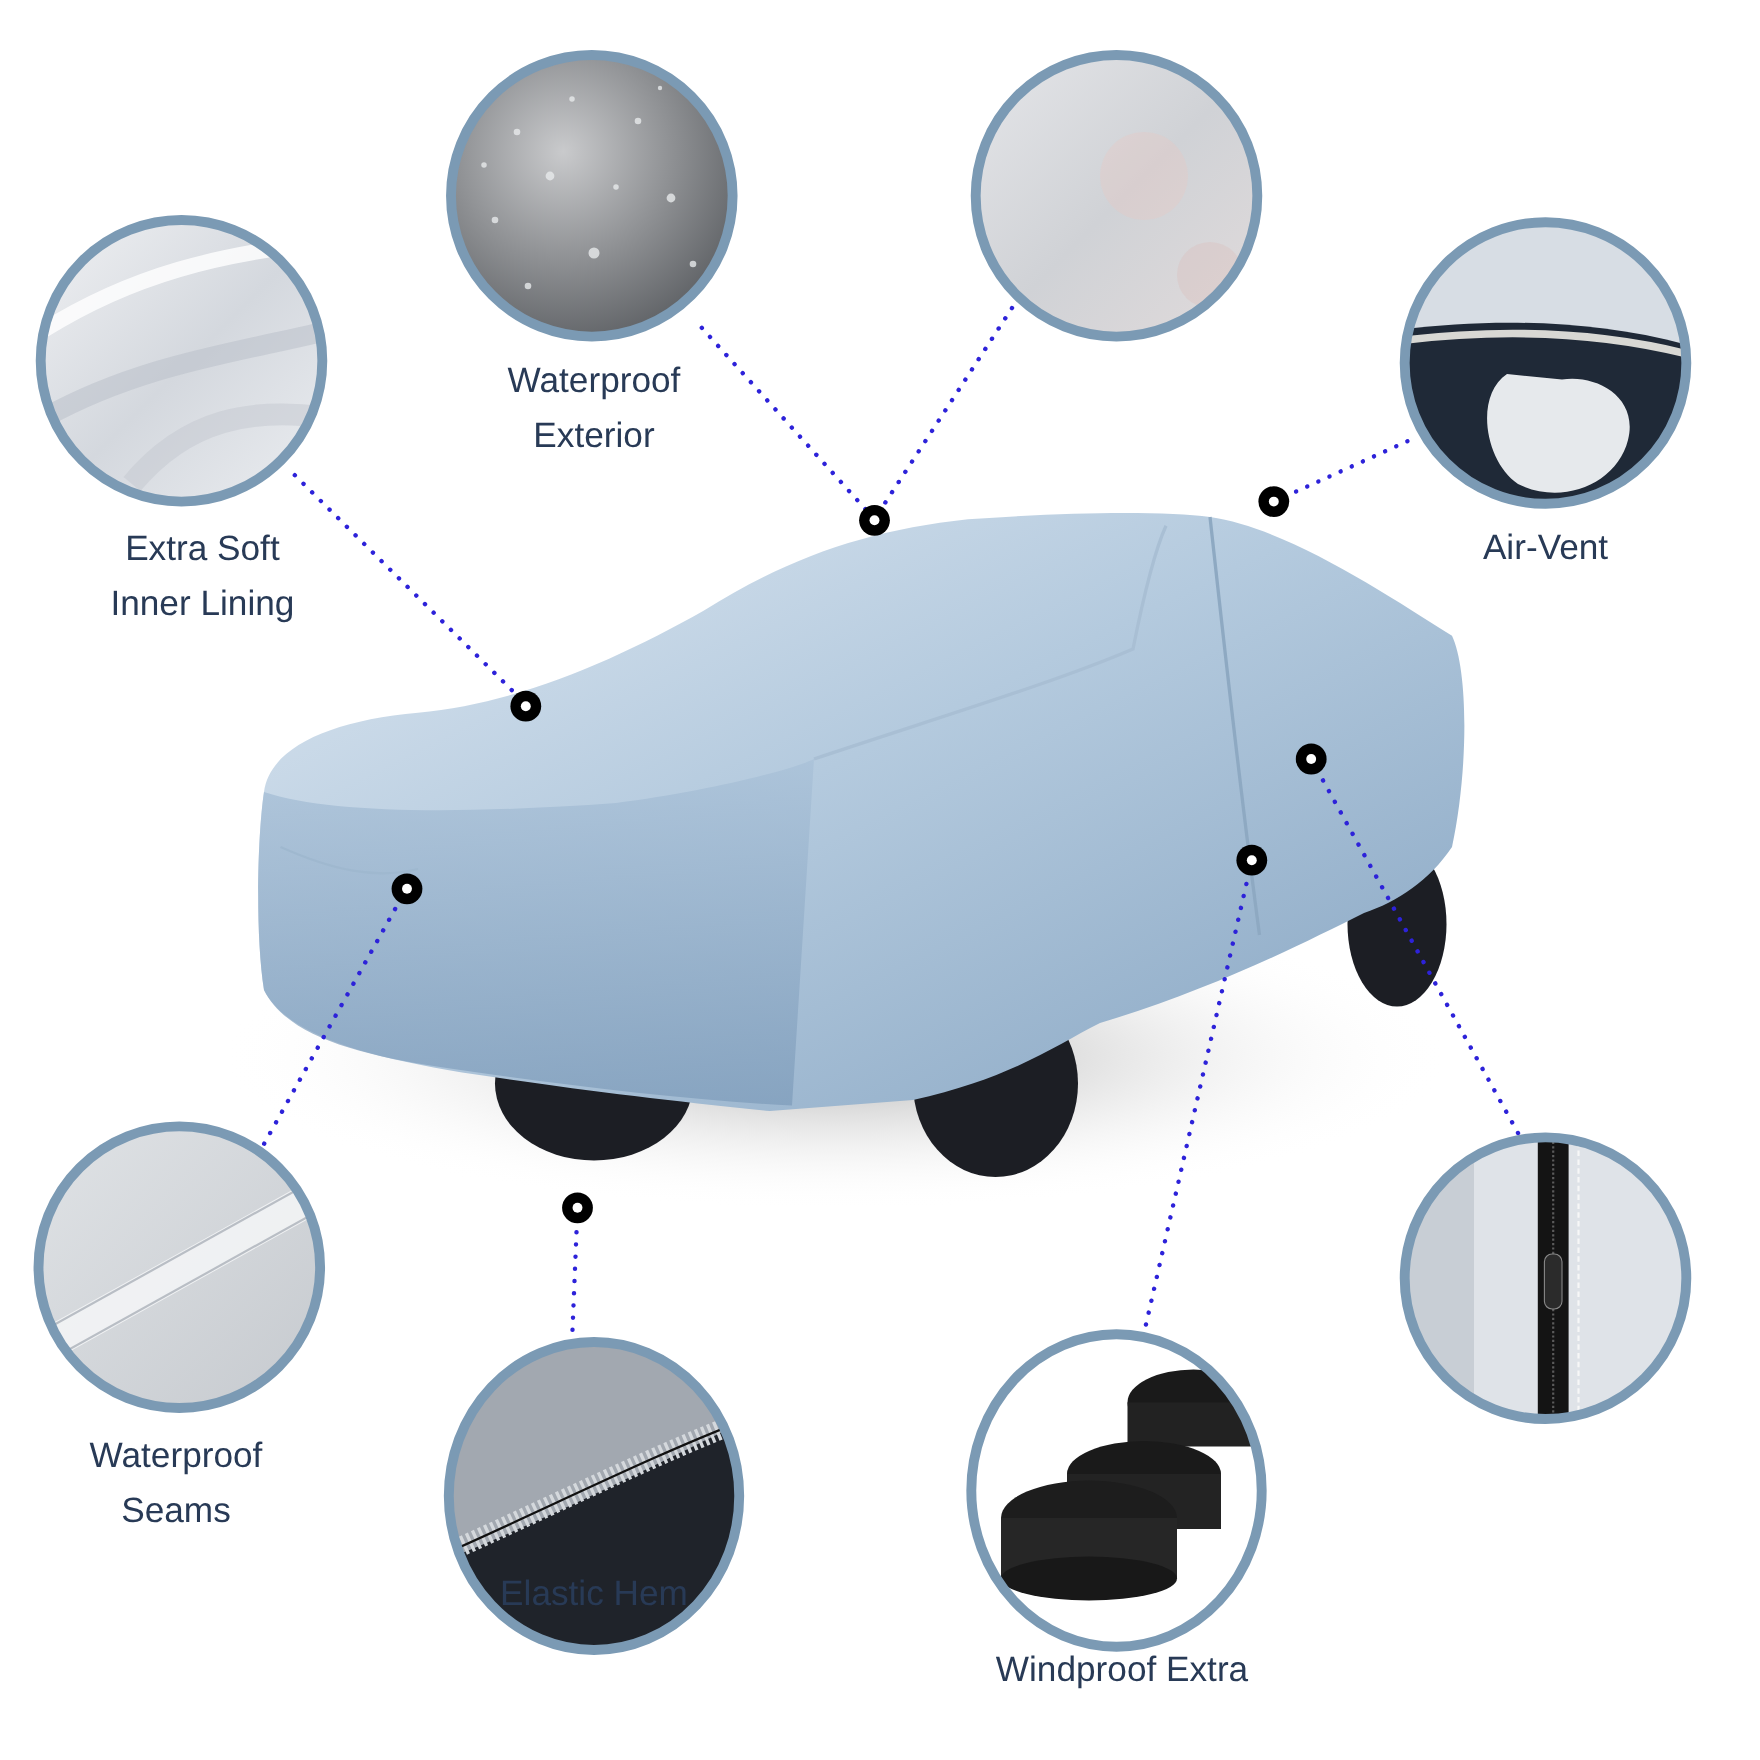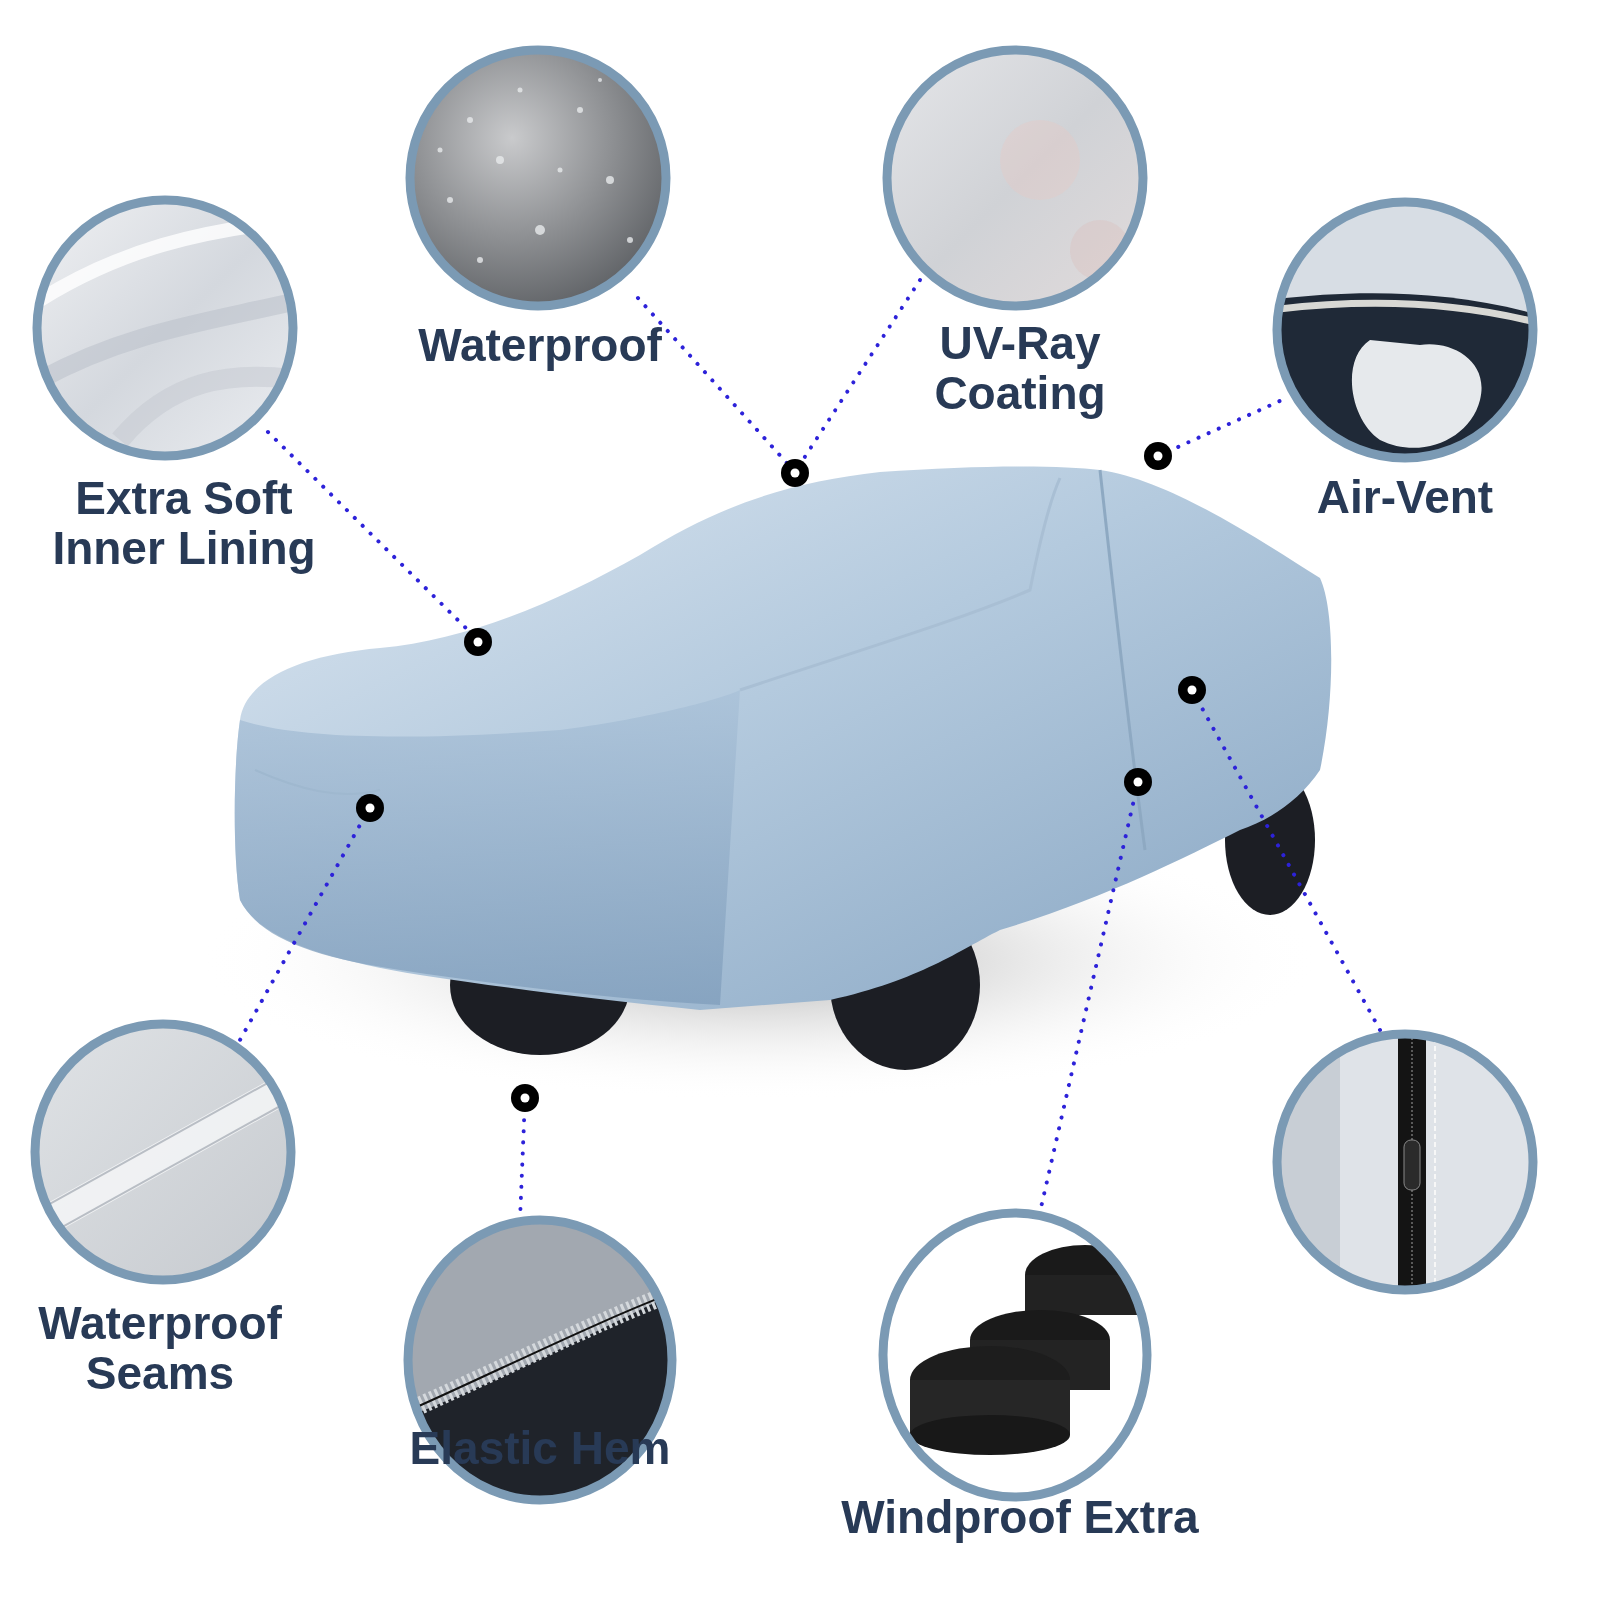--- a/index.html
+++ b/index.html
@@ -1,19 +1,19 @@
 <!DOCTYPE html>
 <html><head>
 <meta charset="utf-8">
 <style>
   html,body{margin:0;padding:0;background:#ffffff;}
   body{width:1600px;height:1600px;position:relative;overflow:hidden;font-family:"Liberation Sans","DejaVu Sans",sans-serif;}
   .stage{position:absolute;left:0;top:0;width:1600px;height:1600px;}
   svg.overlay{position:absolute;left:0;top:0;width:1600px;height:1600px;}
-  .label{position:absolute;color:#283a56;font-weight:700;font-size:46px;line-height:50px;text-align:center;white-space:nowrap;}
+  .label{position:absolute;color:#283a56;font-weight:400;font-size:32px;line-height:50px;text-align:center;white-space:nowrap;}
   .label span{display:block;}
 </style>
 </head>
 <body>
 
 <div class="stage">
 
 <svg class="overlay" viewBox="0 0 1600 1600">
   <defs>
     <linearGradient id="coverGrad" x1="0" y1="0" x2="1" y2="1">
@@ -225,26 +225,23 @@
   </g>
 </svg>
 
 <div class="label" style="left:24px;top:473px;width:320px;">
   <span>Extra Soft</span>
   <span>Inner Lining</span>
 </div>
 
 <div class="label" style="left:380px;top:320px;width:320px;">
   <span>Waterproof</span>
-</div>
-
-<div class="label" style="left:860px;top:318px;width:320px;">
-  <span>UV-Ray</span>
-  <span>Coating</span>
-</div>
+  <span>Exterior</span>
+</div>
+
 
 <div class="label" style="left:1245px;top:472px;width:320px;">
   <span>Air-Vent</span>
 </div>
 
 <div class="label" style="left:0px;top:1298px;width:320px;">
   <span>Waterproof</span>
   <span>Seams</span>
 </div>
 

